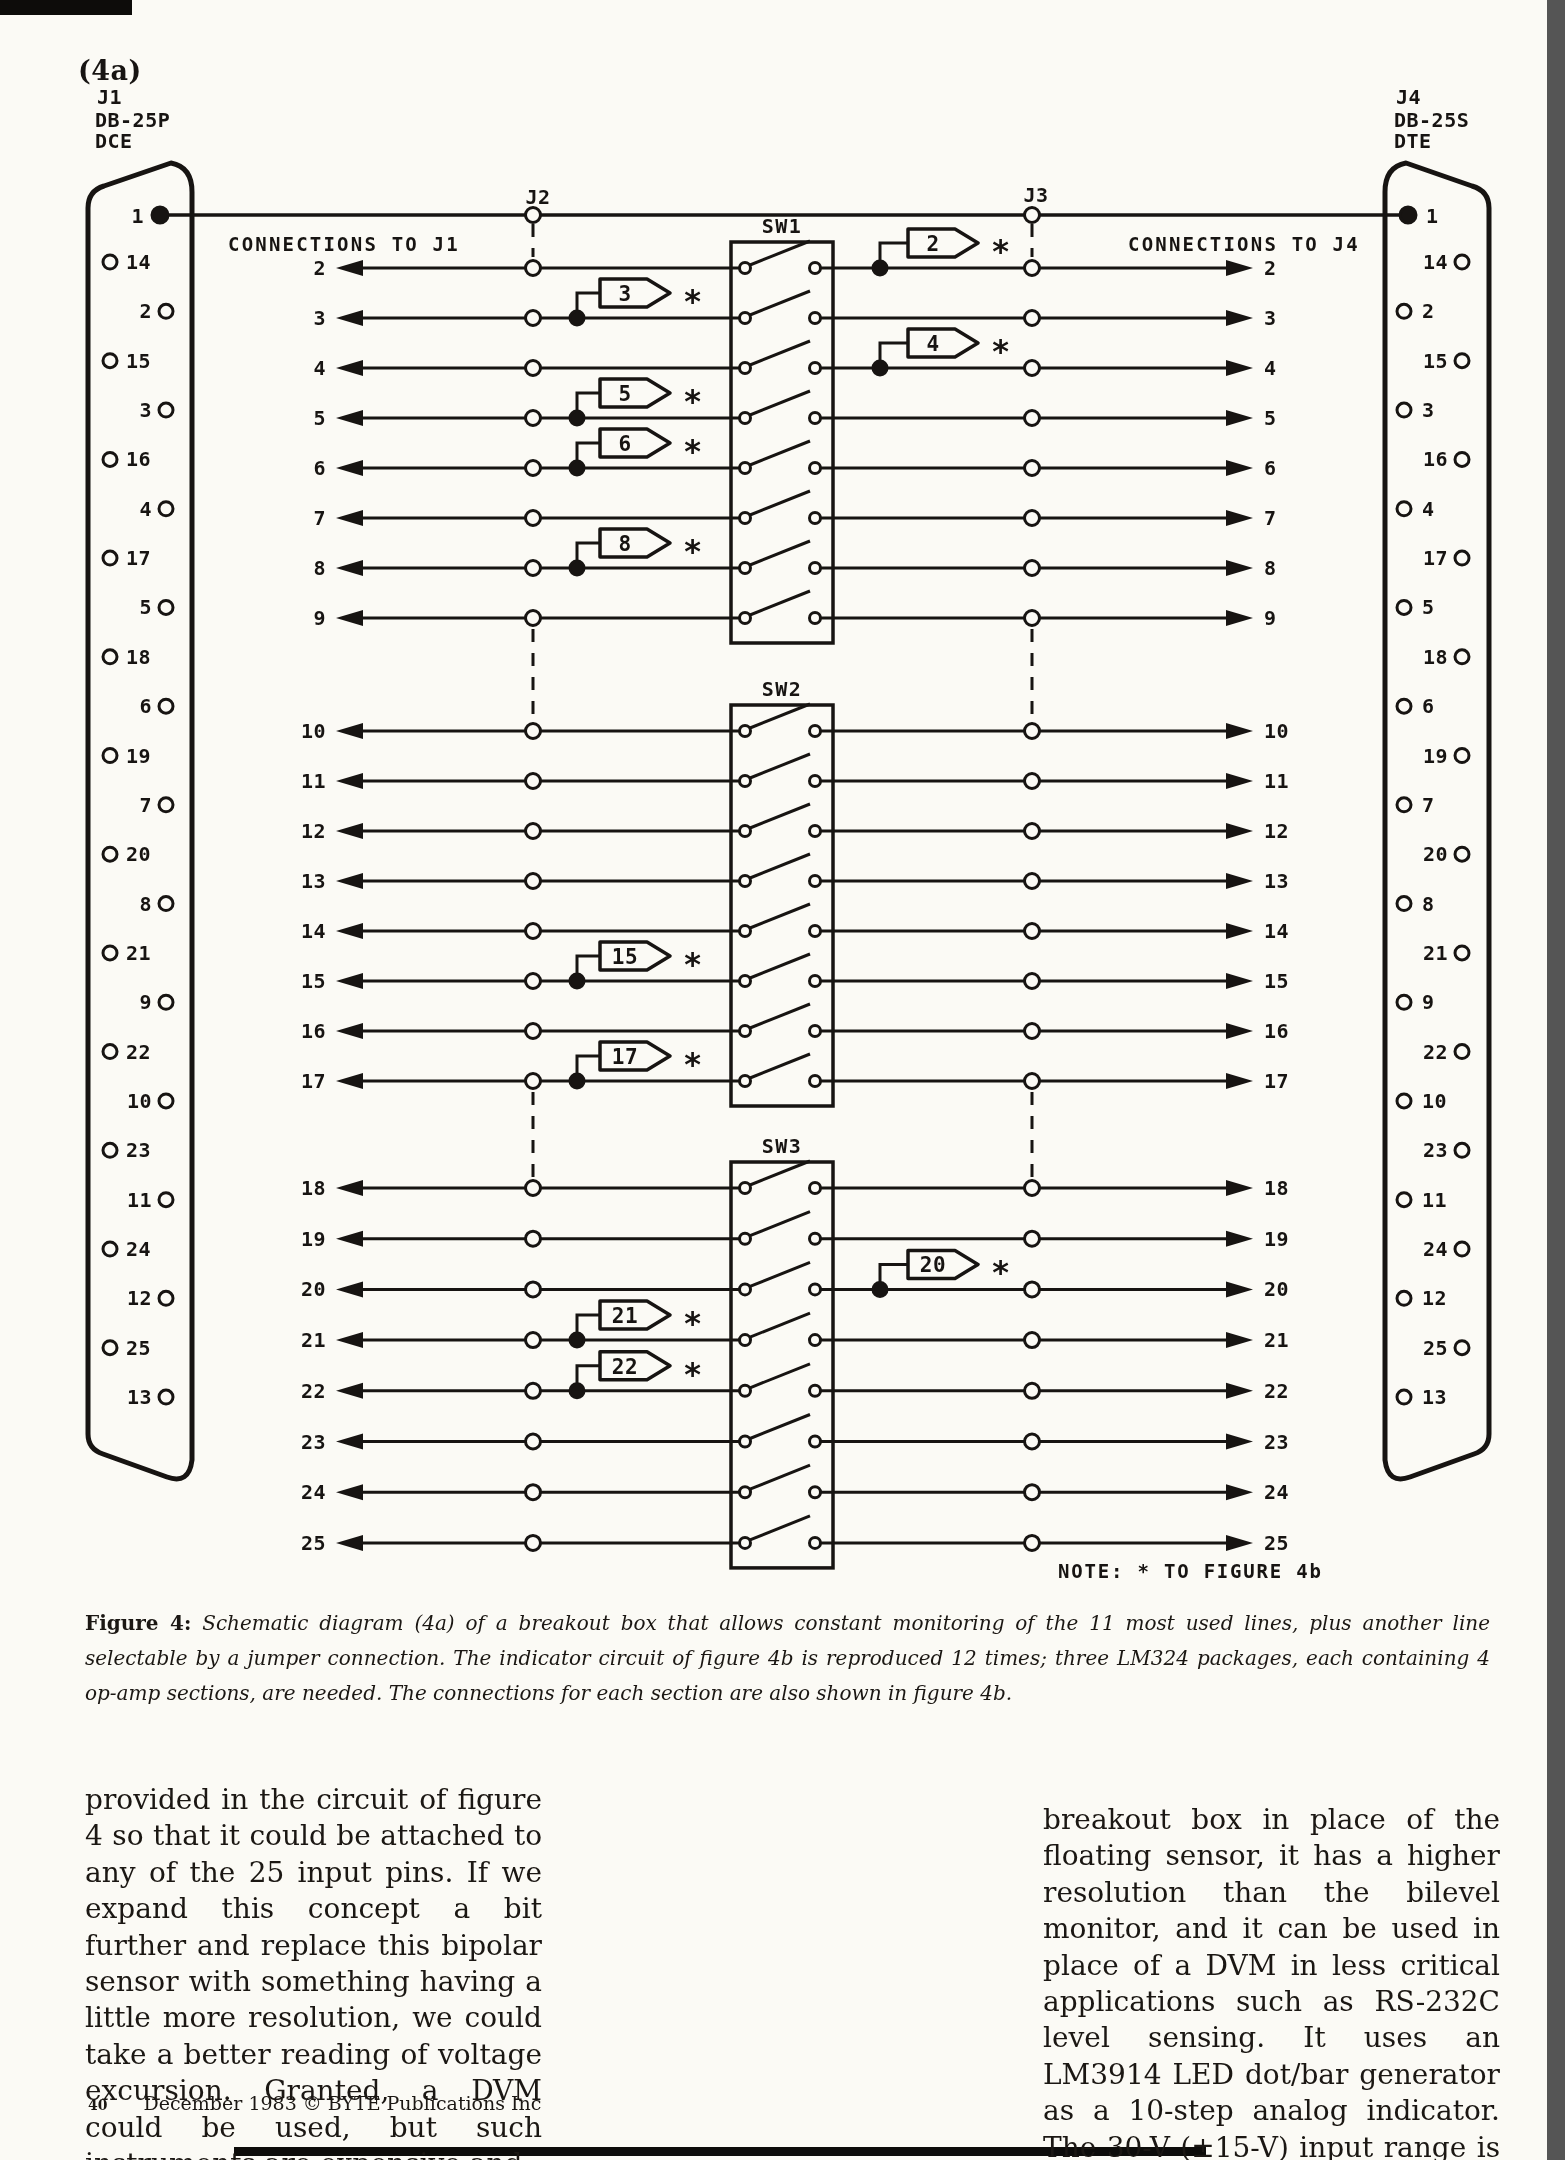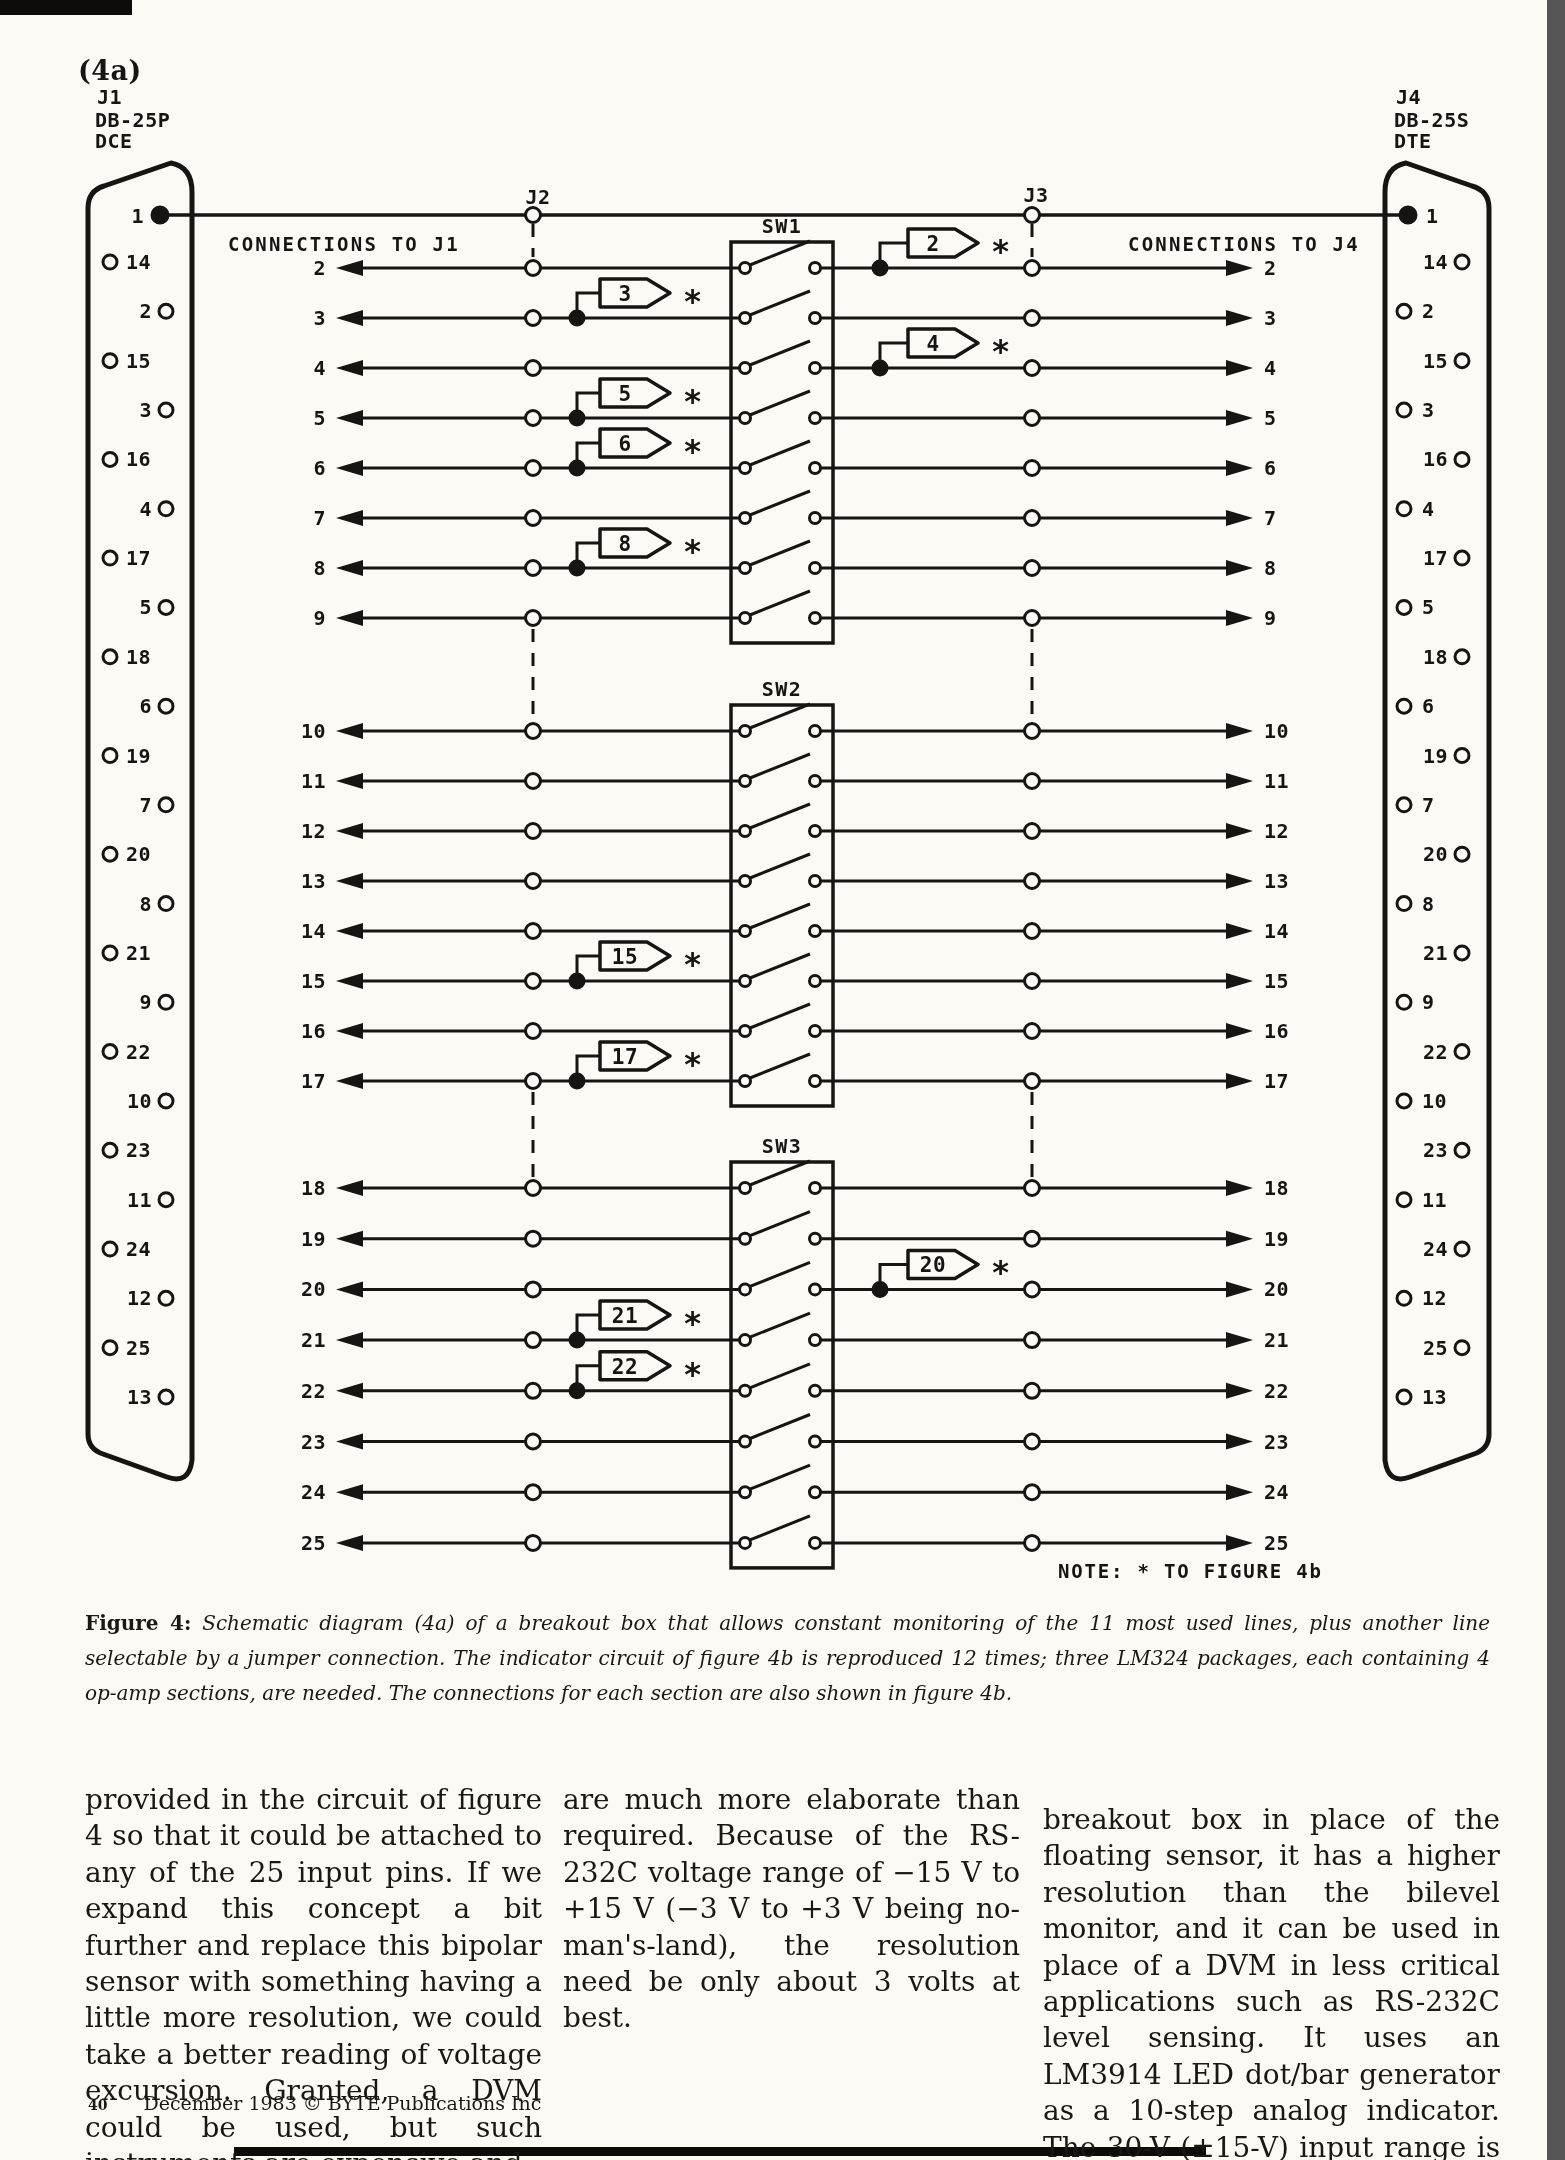--- a/index.html
+++ b/index.html
@@ -477,21 +477,20 @@
     </svg>
 
   <div class="caption">
     <b>Figure 4:</b><span> Schematic diagram (4a) of a breakout box that allows constant monitoring of the 11 most used lines, plus another line selectable by a jumper connection. The indicator circuit of figure 4b is reproduced 12 times; three LM324 packages, each containing 4 op-amp sections, are needed. The connections for each section are also shown in figure 4b.</span>
   </div>
 
   <div class="bodycol" style="left:85px;">
     <p>provided in the circuit of figure 4 so that it could be attached to any of the 25 input pins. If we expand this concept a bit further and replace this bipolar sensor with something having a little more resolution, we could take a better reading of voltage excursion. Granted, a DVM could be used, but such instruments are expensive and</p>
   </div>
   <div class="bodycol" style="left:563px;">
-    <p>are much more elaborate than required. Because of the RS-232C voltage range of −15 V to +15 V (−3 V to +3 V being no-man's-land), the resolution need be only about 3 volts at best.</p>
   </div>
   <div class="bodycol" style="left:1043px;margin-top:20px;">
     <p>breakout box in place of the floating sensor, it has a higher resolution than the bilevel monitor, and it can be used in place of a DVM in less critical applications such as RS-232C level sensing. It uses an LM3914 LED dot/bar generator as a 10-step analog indicator. The 30-V (±15-V) input range is divided into 10 incremental</p>
   </div>
 
   <div class="footer">
     <span class="pg">40</span><span>December 1983 © BYTE Publications Inc</span>
   </div>
 </div>
 

